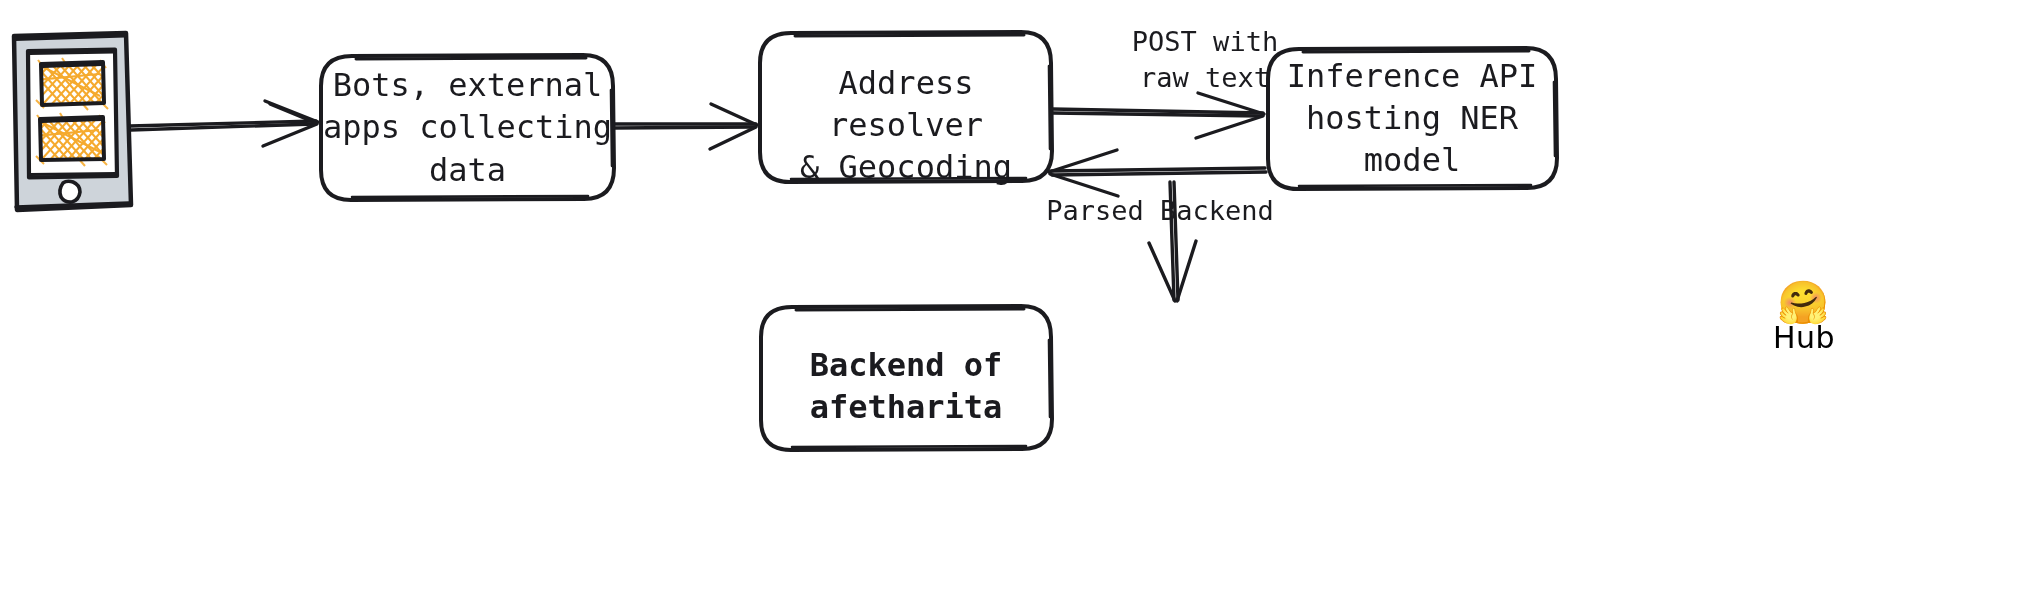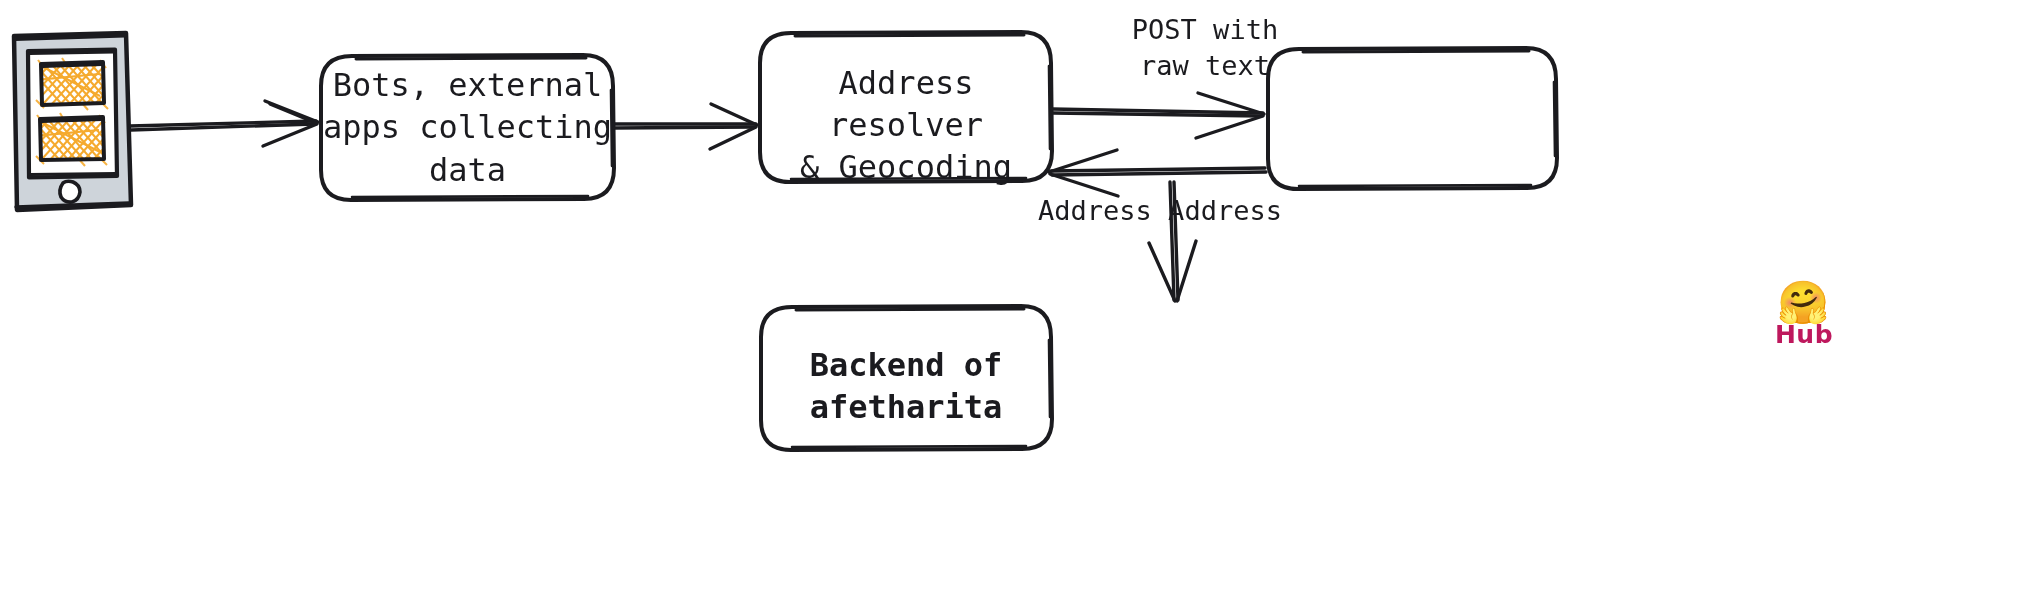--- a/index.html
+++ b/index.html
@@ -57,23 +57,23 @@
     justify-content: flex-start;
   }
   .hub-emoji {
     font-size: 42px;
     line-height: 1;
     height: 44px;
     display: block;
   }
   .hub-word {
     font-family: "DejaVu Sans", sans-serif;
-    font-weight: bold;
-    font-size: 25px;
-    color: #be185d;
+    font-weight: normal;
+    font-size: 30px;
+    color: #000000;
     margin-top: -6px;
     letter-spacing: 0.5px;
   }
 </style>
 </head>
 <body>
 
 <div id="canvas">
 
   <svg id="sketch-layer" viewBox="0 0 2026 606" xmlns="http://www.w3.org/2000/svg">
@@ -240,27 +240,29 @@
 
   </svg>
 
   <div class="node-label" style="left:321px; top:55px; width:293px; height:145px;">Bots, external
 apps collecting
 data</div>
 
   <div class="node-label" style="left:760px; top:32px; width:292px; height:150px;margin-top:18px;">Address resolver
 &amp; Geocoding</div>
 
+  <div class="node-label" style="left:1268px; top:48px; width:288px; height:140px;">Inference API
+hosting NER model</div>
 
   <div class="node-label" style="left:761px; top:306px; width:290px; height:160px;font-weight:bold;">Backend of
 afetharita</div>
 
-  <div class="edge-label" style="left:1060px; top:12px; width:290px;">POST with
+  <div class="edge-label" style="left:1060px; top:24px; width:290px;">POST with
 raw text</div>
 
-  <div class="edge-label" style="left:1035px; top:193px; width:250px;">Address Address</div>
+  <div class="edge-label" style="left:1035px; top:193px; width:250px;">Parsed Backend</div>
 
   <div class="hub-logo" style="left:1744px; top:282px; width:120px;">
     <span class="hub-emoji">🤗</span>
     <span class="hub-word">Hub</span>
   </div>
 
 </div>
 
 </body></html>

